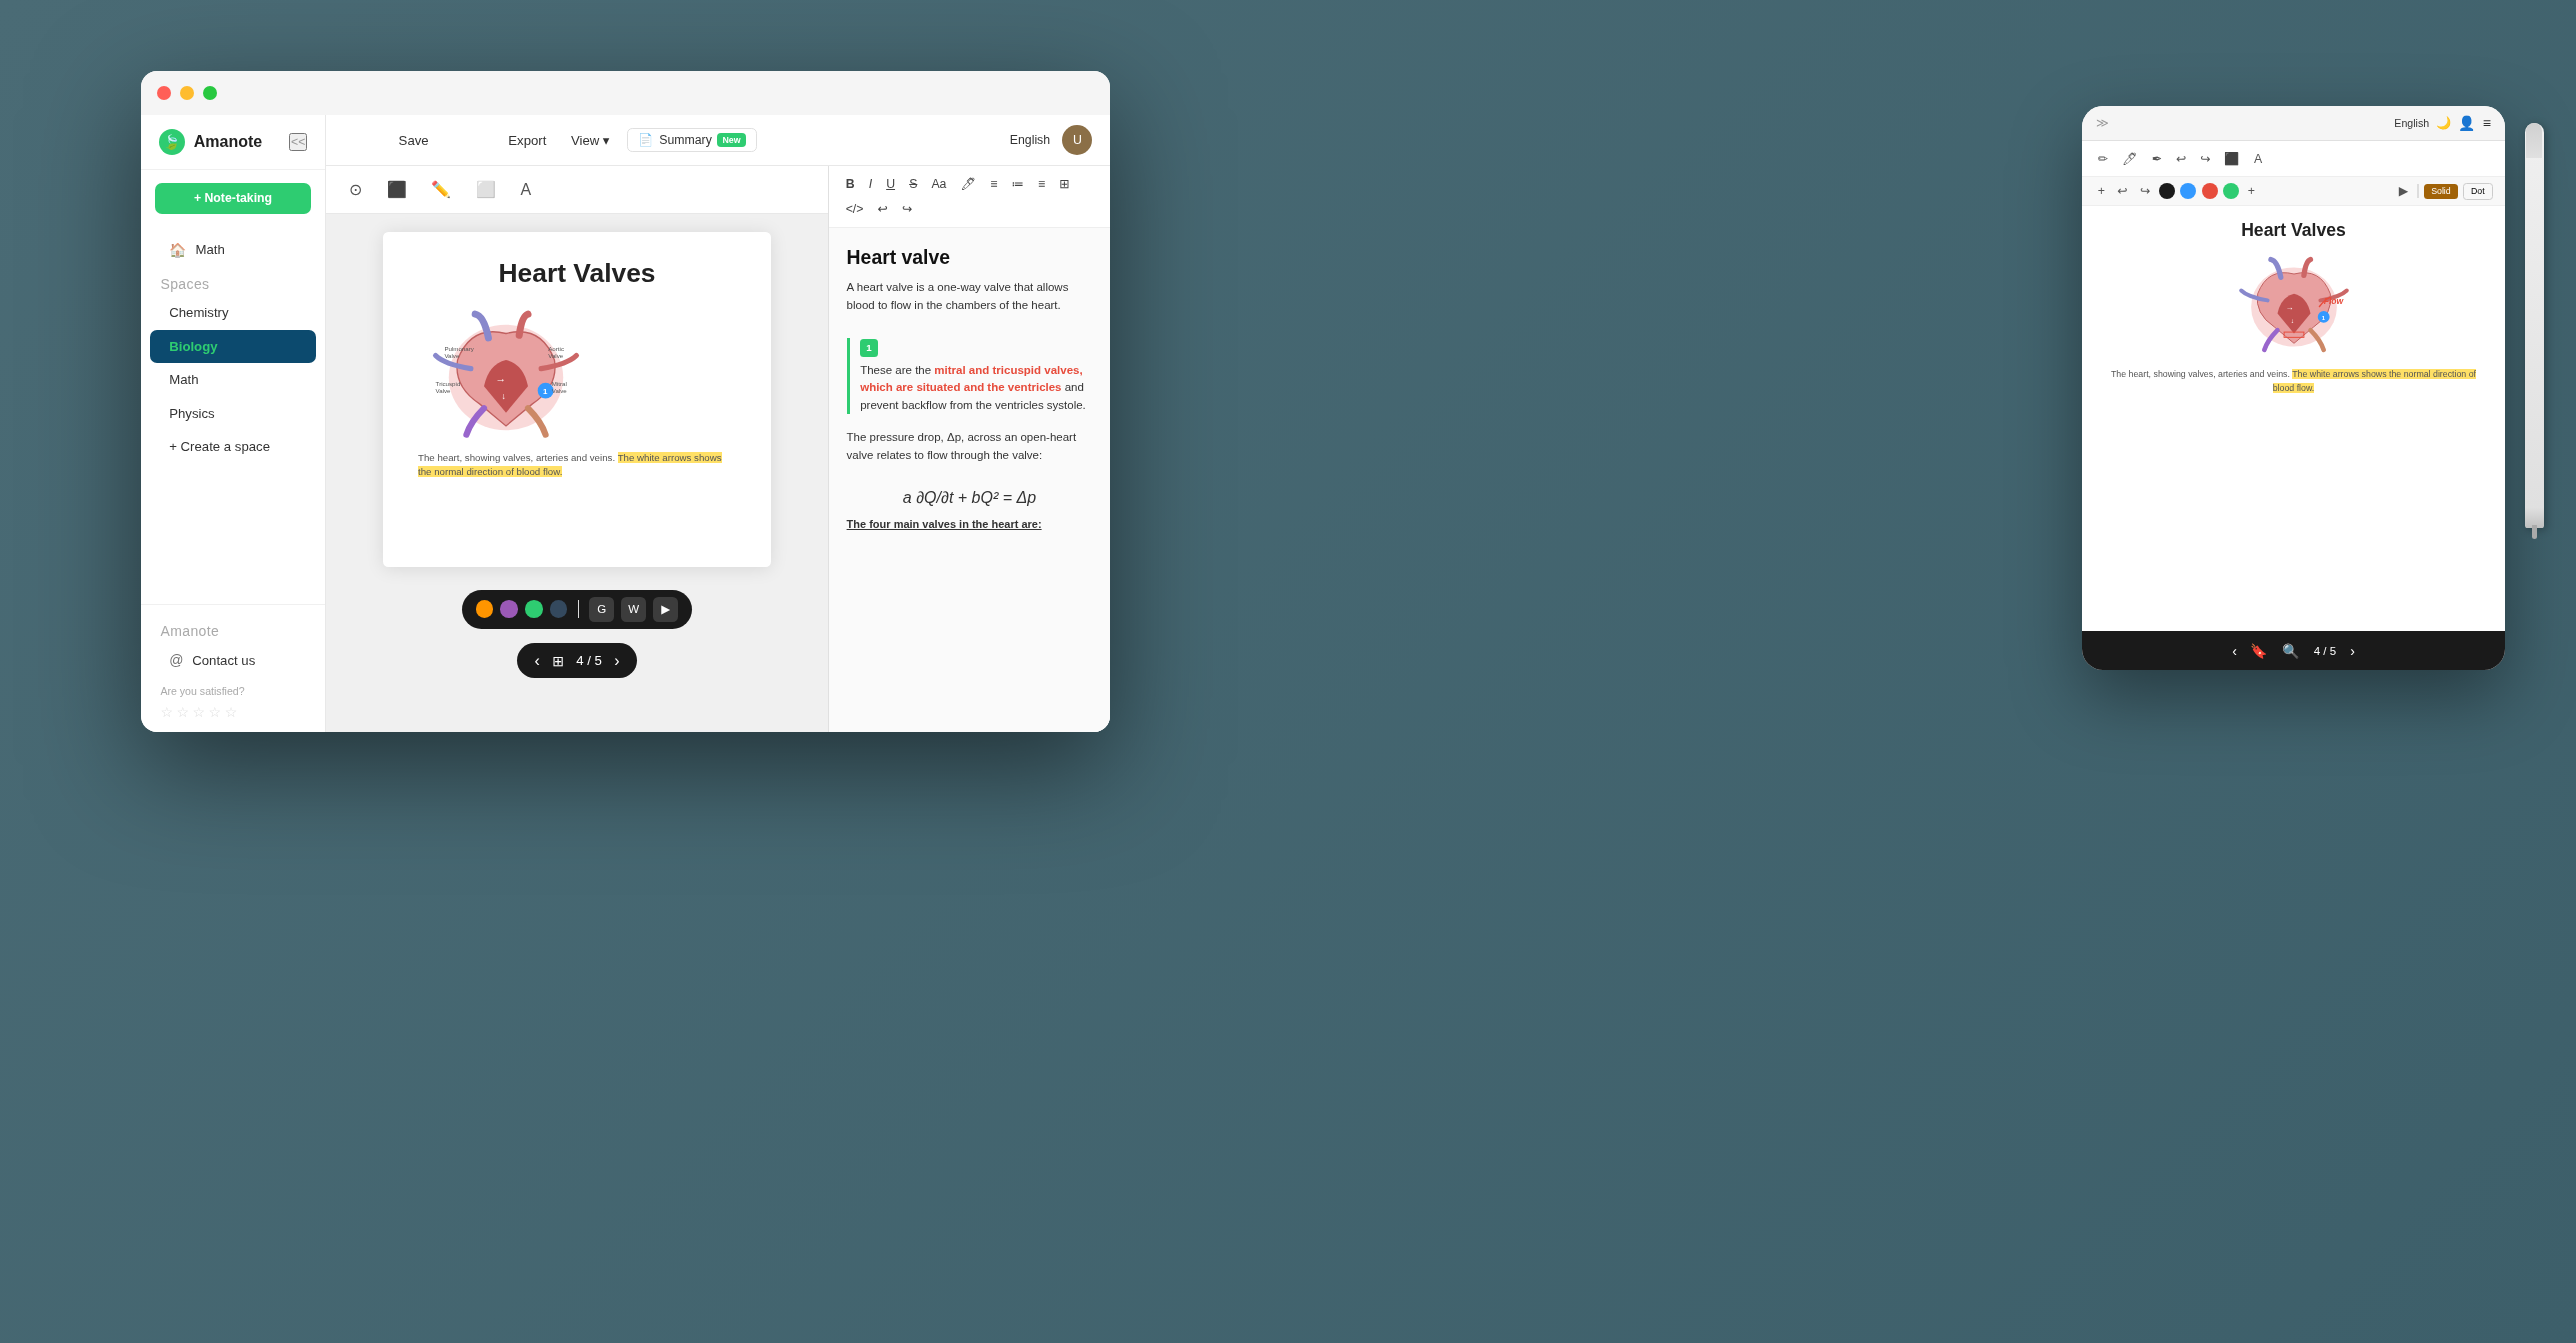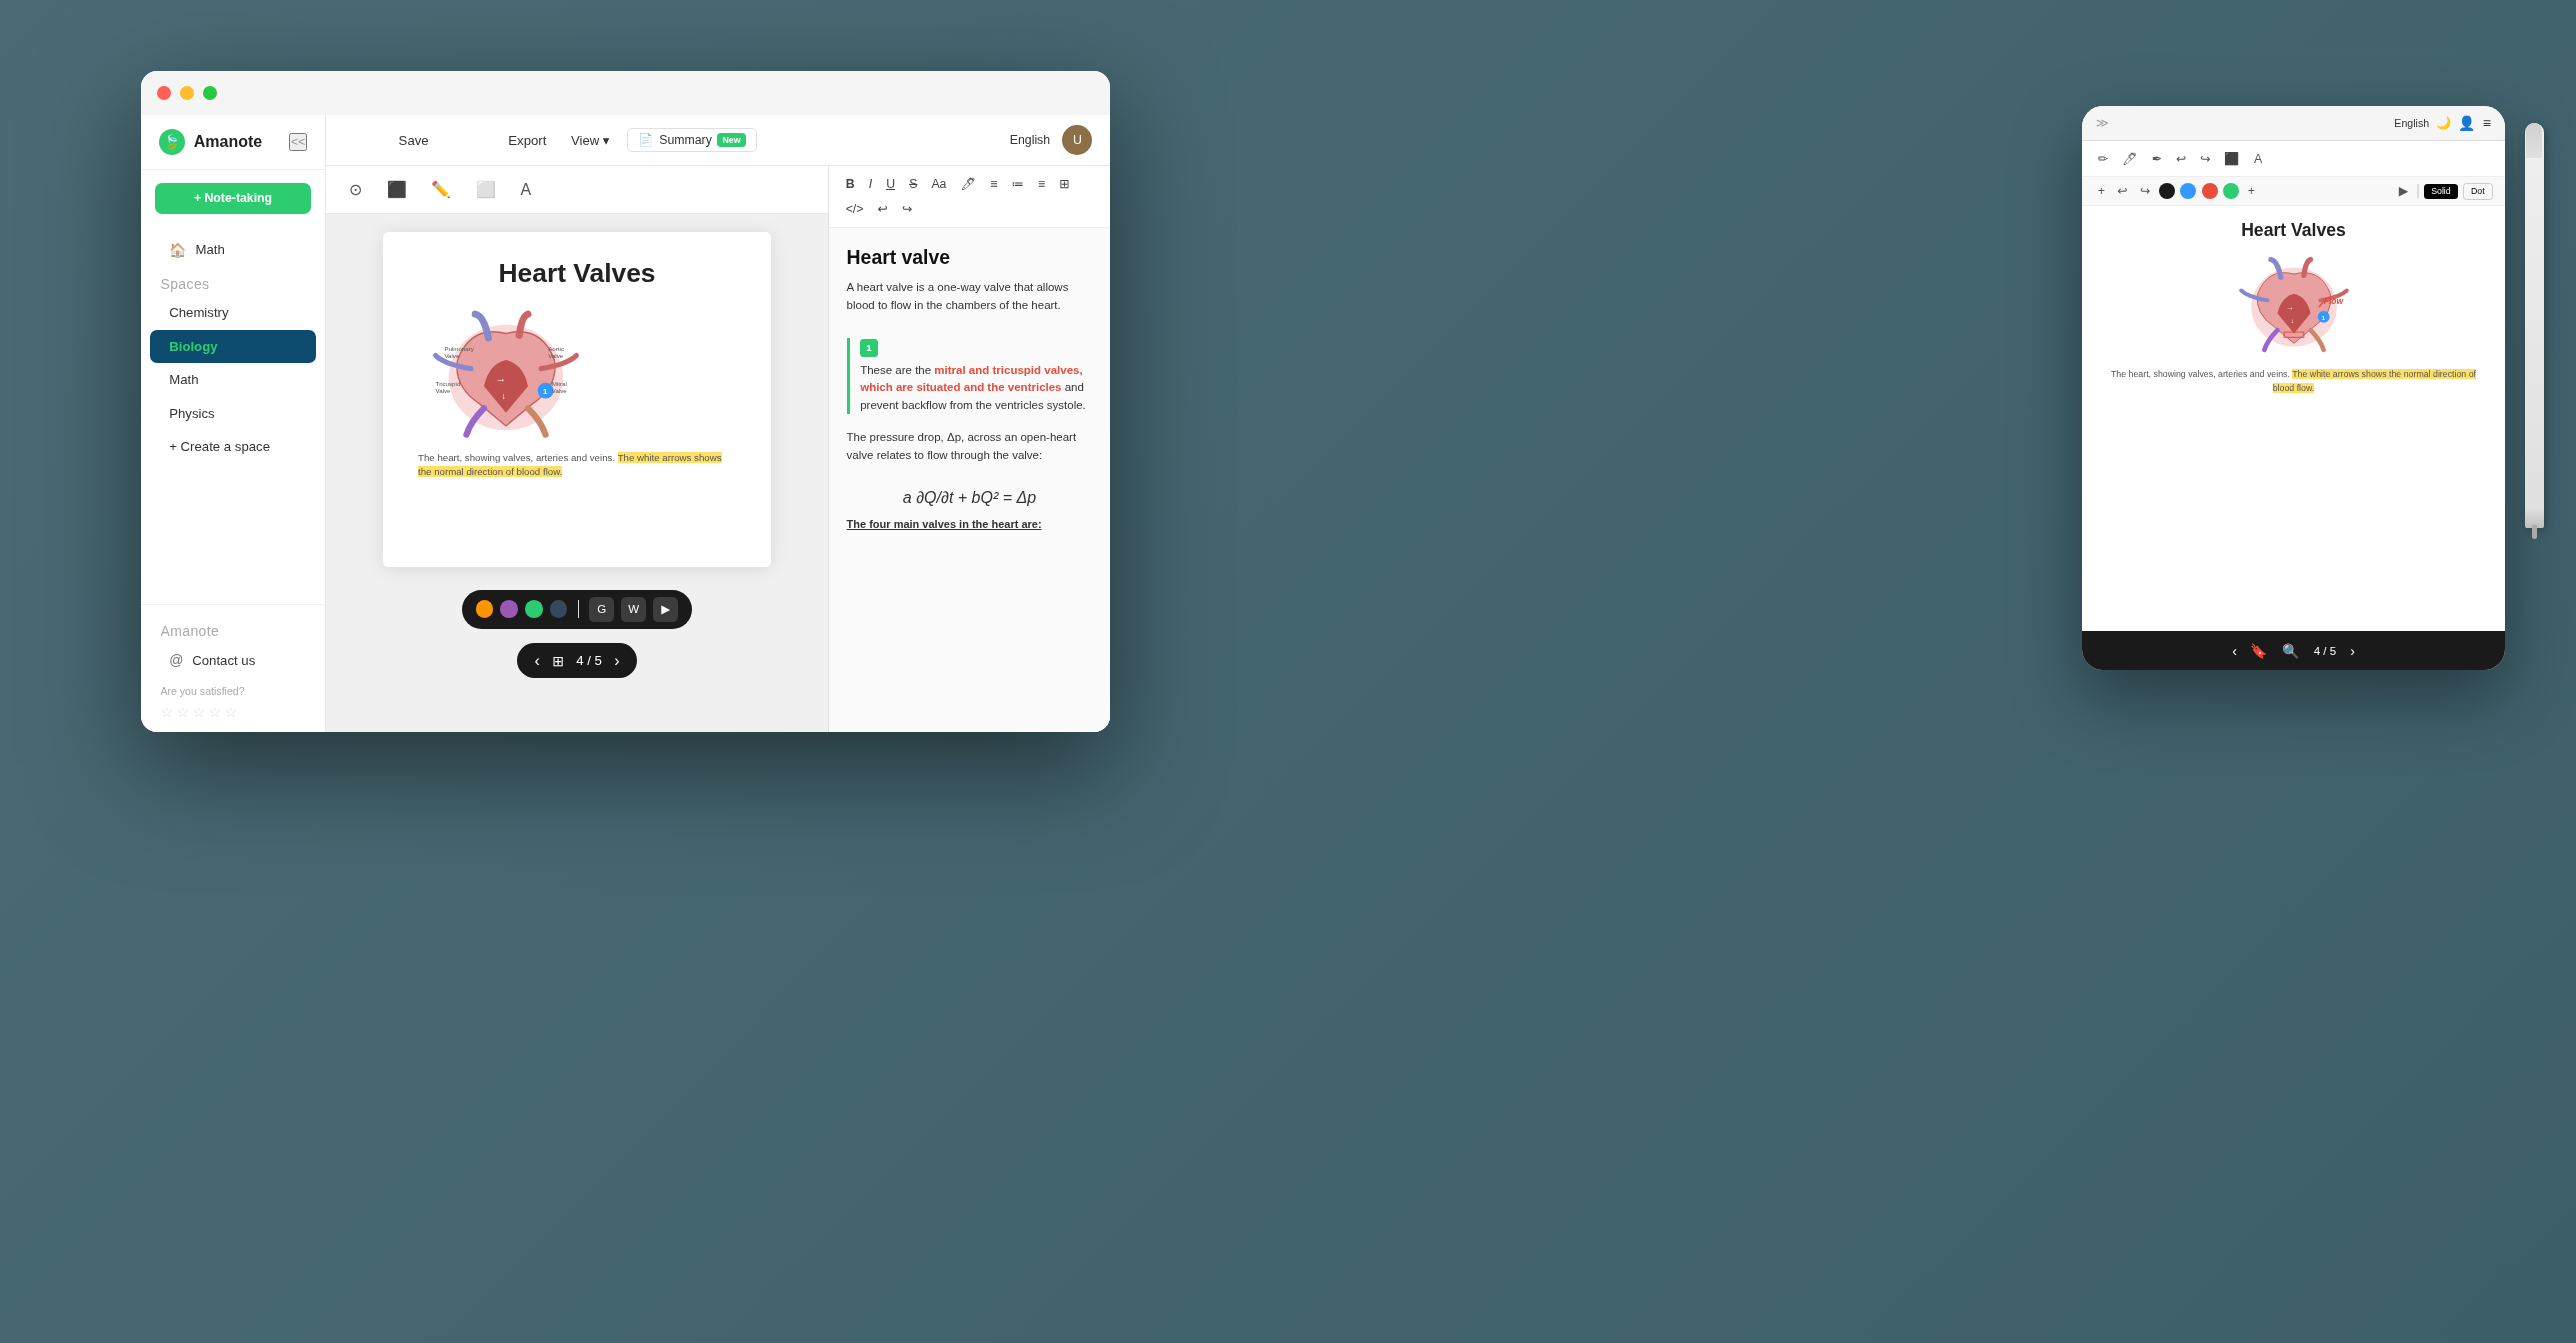--- a/index.html
+++ b/index.html
@@ -668,21 +668,21 @@
       font-size: 10.6px;
       color: #333;
     }
 
     .ipad-lang {
       font-size: 10.6px;
       color: #333;
     }
 
     .solid-btn {
-      background: #000000;
+      background: #a16207;
       color: white;
       border: none;
       border-radius: 3.5px;
       padding: 2.6px 7px;
       font-size: 8.8px;
       cursor: pointer;
     }
 
     .dot-btn {
       background: none;

